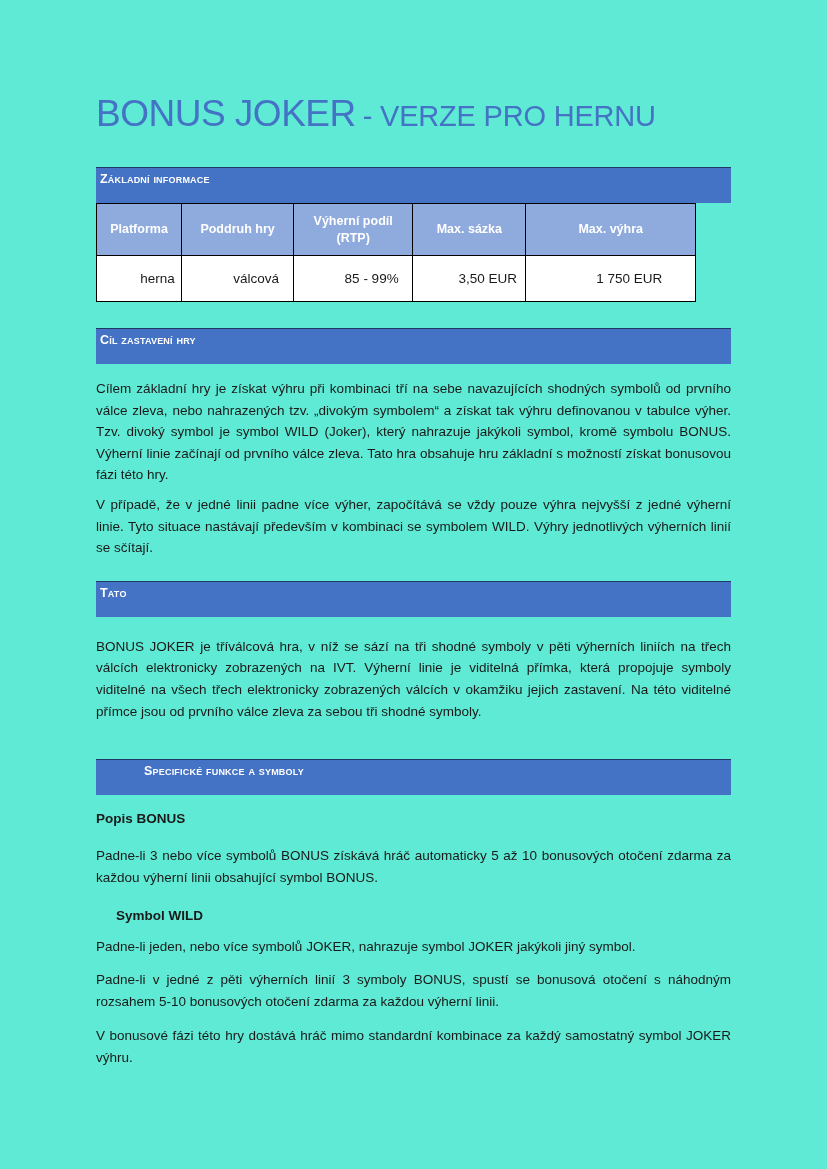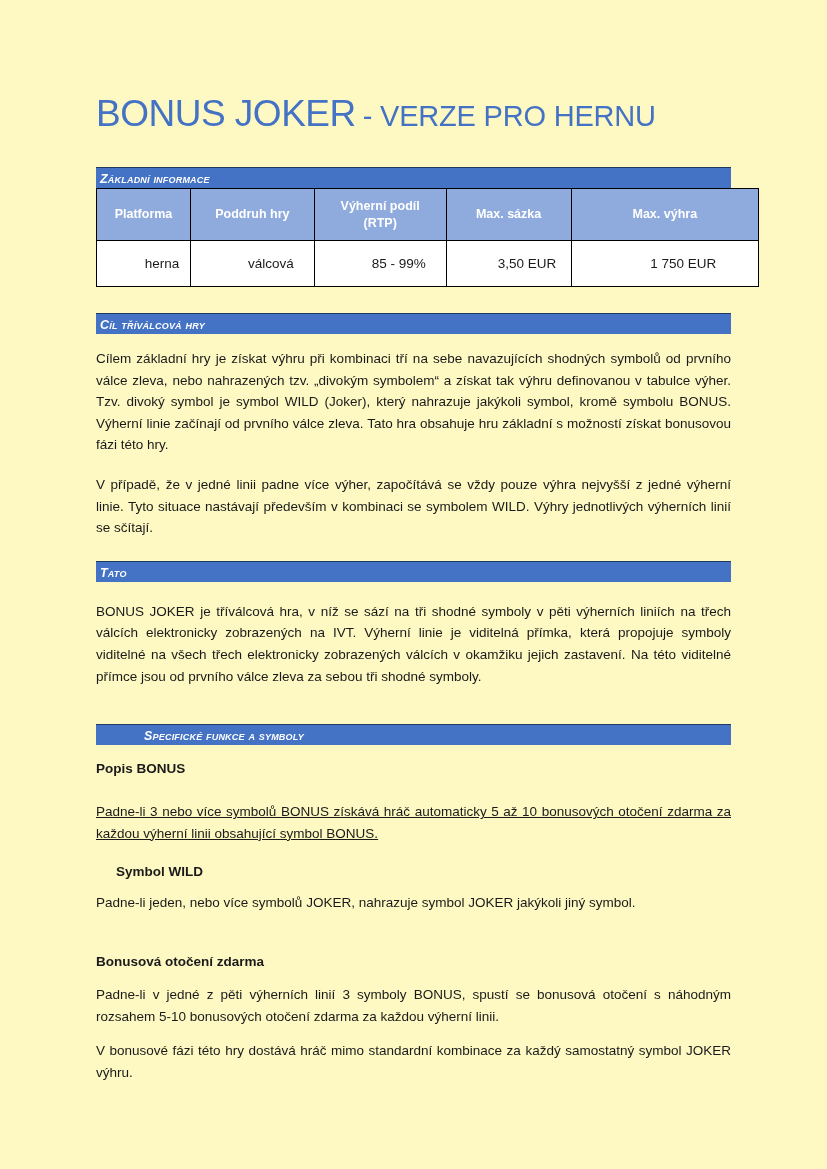--- a/index.html
+++ b/index.html
@@ -12,21 +12,21 @@
   * { margin: 0; padding: 0; box-sizing: border-box; }
   html, body { background: #ffffff; }
   body {
     font-family: "Liberation Sans", sans-serif;
     color: var(--text-color);
   }
   .page {
     position: relative;
     width: 827px;
     height: 1169px;
-    background: #fef9c3;
+    background: #5eead4;
     overflow: hidden;
   }
   .content {
     width: 635px;
     margin: 0 auto 0 96px;
     padding-top: 91px;
   }
 
   
   .doc-title {
@@ -35,41 +35,40 @@
     color: var(--title-blue);
     font-weight: 400;
   }
   .title-main { font-size: 37px; letter-spacing: -0.5px; }
   .title-sub  { font-size: 29px; margin-left: 7px; letter-spacing: -0.2px; }
 
   
   .section-bar {
     background: var(--accent-blue);
     border-top: 1.5px solid var(--bar-border);
-    height: 21px;
+    height: 36px;
     line-height: 19.5px;
     padding-left: 4px;
     overflow: hidden;
-    font-style: italic;
   }
   .section-bar-text {
     color: #ffffff;
     font-weight: bold;
     font-size: 12.5px;
     font-variant: small-caps;
     letter-spacing: 0.2px;
   }
   .bar-basic { margin-top: 23px; }
   .bar-goal  { margin-top: 26px; }
   .bar-desc  { margin-top: 22px; }
   .bar-feat  { margin-top: 37px; padding-left: 48px; }
 
   
   .info-table {
-    width: 663px;
+    width: 600px;
     border-collapse: collapse;
     table-layout: fixed;
     text-align: center;
   }
   .info-table th, .info-table td {
     border: 1.5px solid #000000;
   }
   .info-table th {
     background: var(--table-header-blue);
     color: #ffffff;
@@ -98,24 +97,24 @@
     font-size: 13.5px;
     line-height: 21.6px;
     text-align: justify;
   }
   .sub-head {
     font-size: 13.5px;
     line-height: 22px;
     font-weight: bold;
   }
   .para-goal-1 { margin-top: 14px; }
-  .para-goal-2 { margin-top: 18px; }
+  .para-goal-2 { margin-top: 8px; }
   .para-desc   { margin-top: 19px; }
   .head-bonus  { margin-top: 13px; }
-  .para-bonus  { margin-top: 21px; text-decoration: underline; }
+  .para-bonus  { margin-top: 15px; }
   .head-wild   { margin-top: 17px; margin-left: 20px; }
   .para-wild   { margin-top: 9px; }
   .head-free   { margin-top: 37px; }
   .para-free-1 { margin-top: 11px; }
   .para-free-2 { margin-top: 13px; }
 </style>
 </head>
 <body>
 
 <div class="page">
@@ -151,38 +150,37 @@
           <td>herna</td>
           <td>válcová</td>
           <td>85 - 99%</td>
           <td>3,50 EUR</td>
           <td>1 750 EUR</td>
         </tr>
       </tbody>
     </table>
 
     <div class="section-bar bar-goal">
-      <span class="section-bar-text">Cíl tříválcová hry</span>
+      <span class="section-bar-text">Cíl zastavení hry</span>
     </div>
     <p class="body-para para-goal-1">Cílem základní hry je získat výhru při kombinaci tří na sebe navazujících shodných symbolů od prvního válce zleva, nebo nahrazených tzv. „divokým symbolem“ a získat tak výhru definovanou v tabulce výher. Tzv. divoký symbol je symbol WILD (Joker), který nahrazuje jakýkoli symbol, kromě symbolu BONUS. Výherní linie začínají od prvního válce zleva. Tato hra obsahuje hru základní s možností získat bonusovou fázi této hry.</p>
     <p class="body-para para-goal-2">V případě, že v jedné linii padne více výher, započítává se vždy pouze výhra nejvyšší z jedné výherní linie. Tyto situace nastávají především v kombinaci se symbolem WILD. Výhry jednotlivých výherních linií se sčítají.</p>
 
     <div class="section-bar bar-desc">
       <span class="section-bar-text">Tato</span>
     </div>
     <p class="body-para para-desc">BONUS JOKER je tříválcová hra, v níž se sází na tři shodné symboly v pěti výherních liniích na třech válcích elektronicky zobrazených na IVT. Výherní linie je viditelná přímka, která propojuje symboly viditelné na všech třech elektronicky zobrazených válcích v okamžiku jejich zastavení. Na této viditelné přímce jsou od prvního válce zleva za sebou tři shodné symboly.</p>
 
     <div class="section-bar bar-feat">
       <span class="section-bar-text">Specifické funkce a symboly</span>
     </div>
 
     <h3 class="sub-head head-bonus">Popis BONUS</h3>
     <p class="body-para para-bonus">Padne-li 3 nebo více symbolů BONUS získává hráč automaticky 5 až 10 bonusových otočení zdarma za každou výherní linii obsahující symbol BONUS.</p>
 
     <h3 class="sub-head head-wild">Symbol WILD</h3>
     <p class="body-para para-wild">Padne-li jeden, nebo více symbolů JOKER, nahrazuje symbol JOKER jakýkoli jiný symbol.</p>
 
-    <h3 class="sub-head head-free">Bonusová otočení zdarma</h3>
     <p class="body-para para-free-1">Padne-li v jedné z pěti výherních linií 3 symboly BONUS, spustí se bonusová otočení s náhodným rozsahem 5-10 bonusových otočení zdarma za každou výherní linii.</p>
     <p class="body-para para-free-2">V bonusové fázi této hry dostává hráč mimo standardní kombinace za každý samostatný symbol JOKER výhru.</p>
 
   </div>
 </div>
 
 </body></html>

